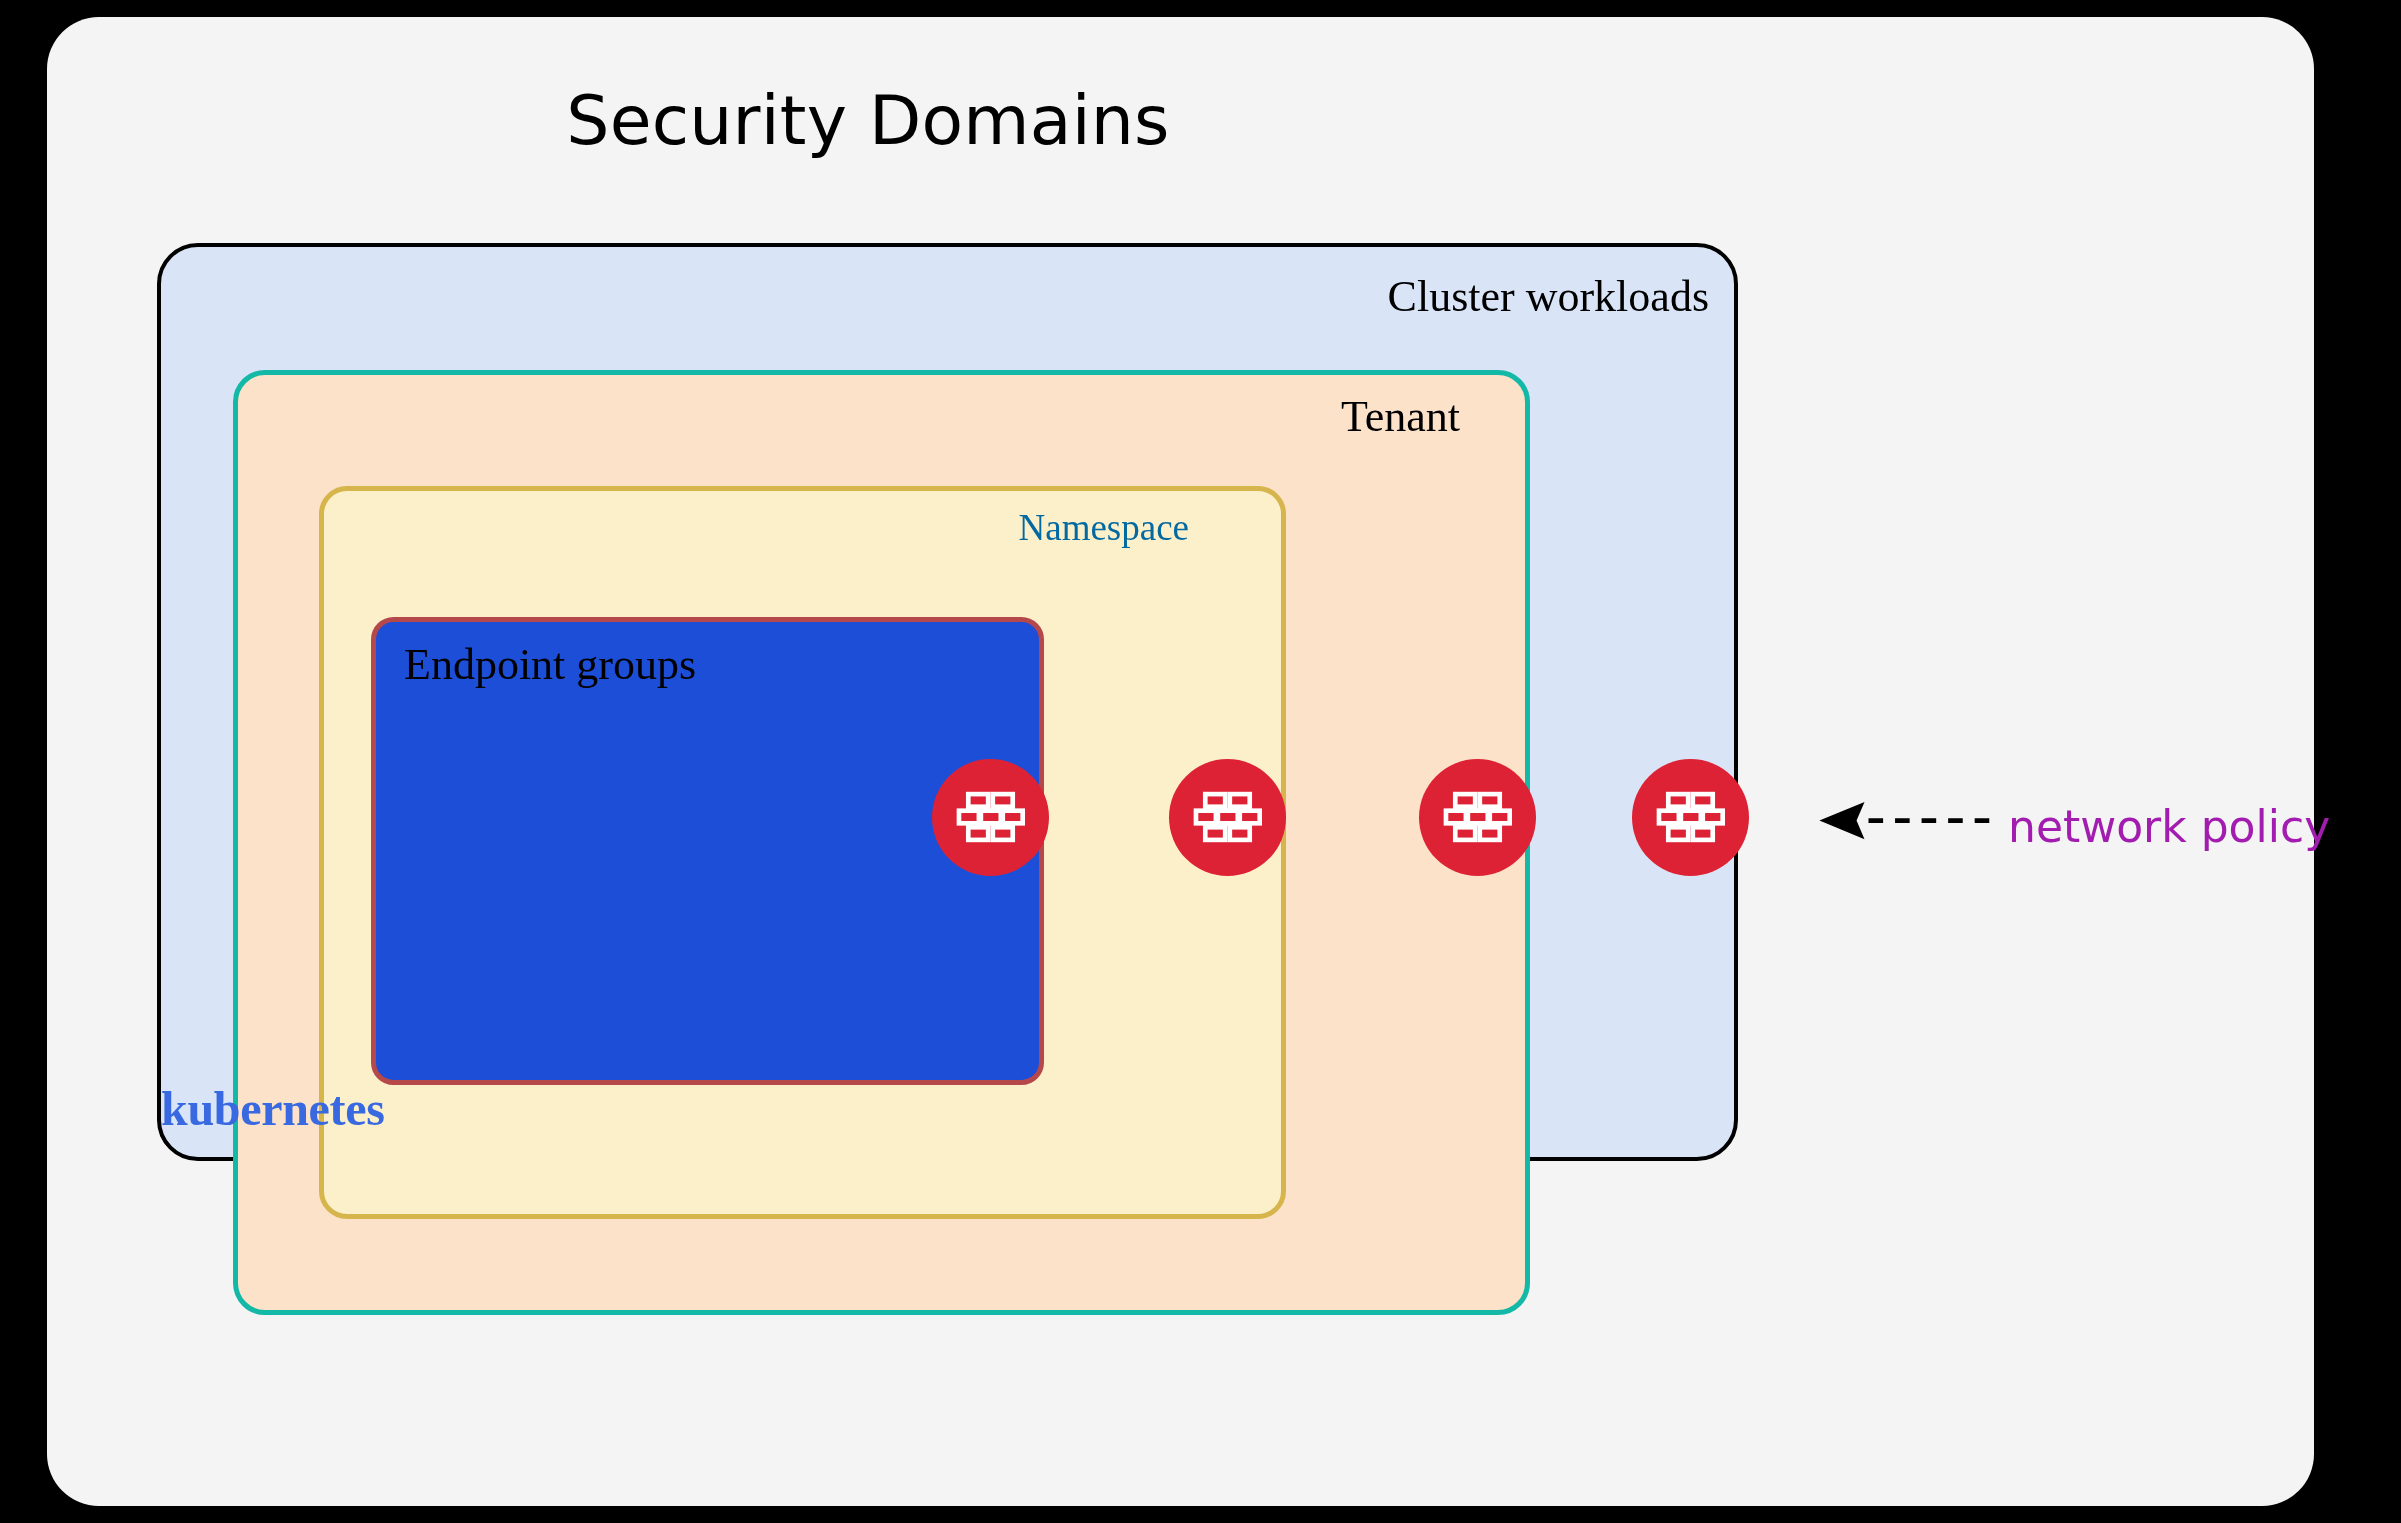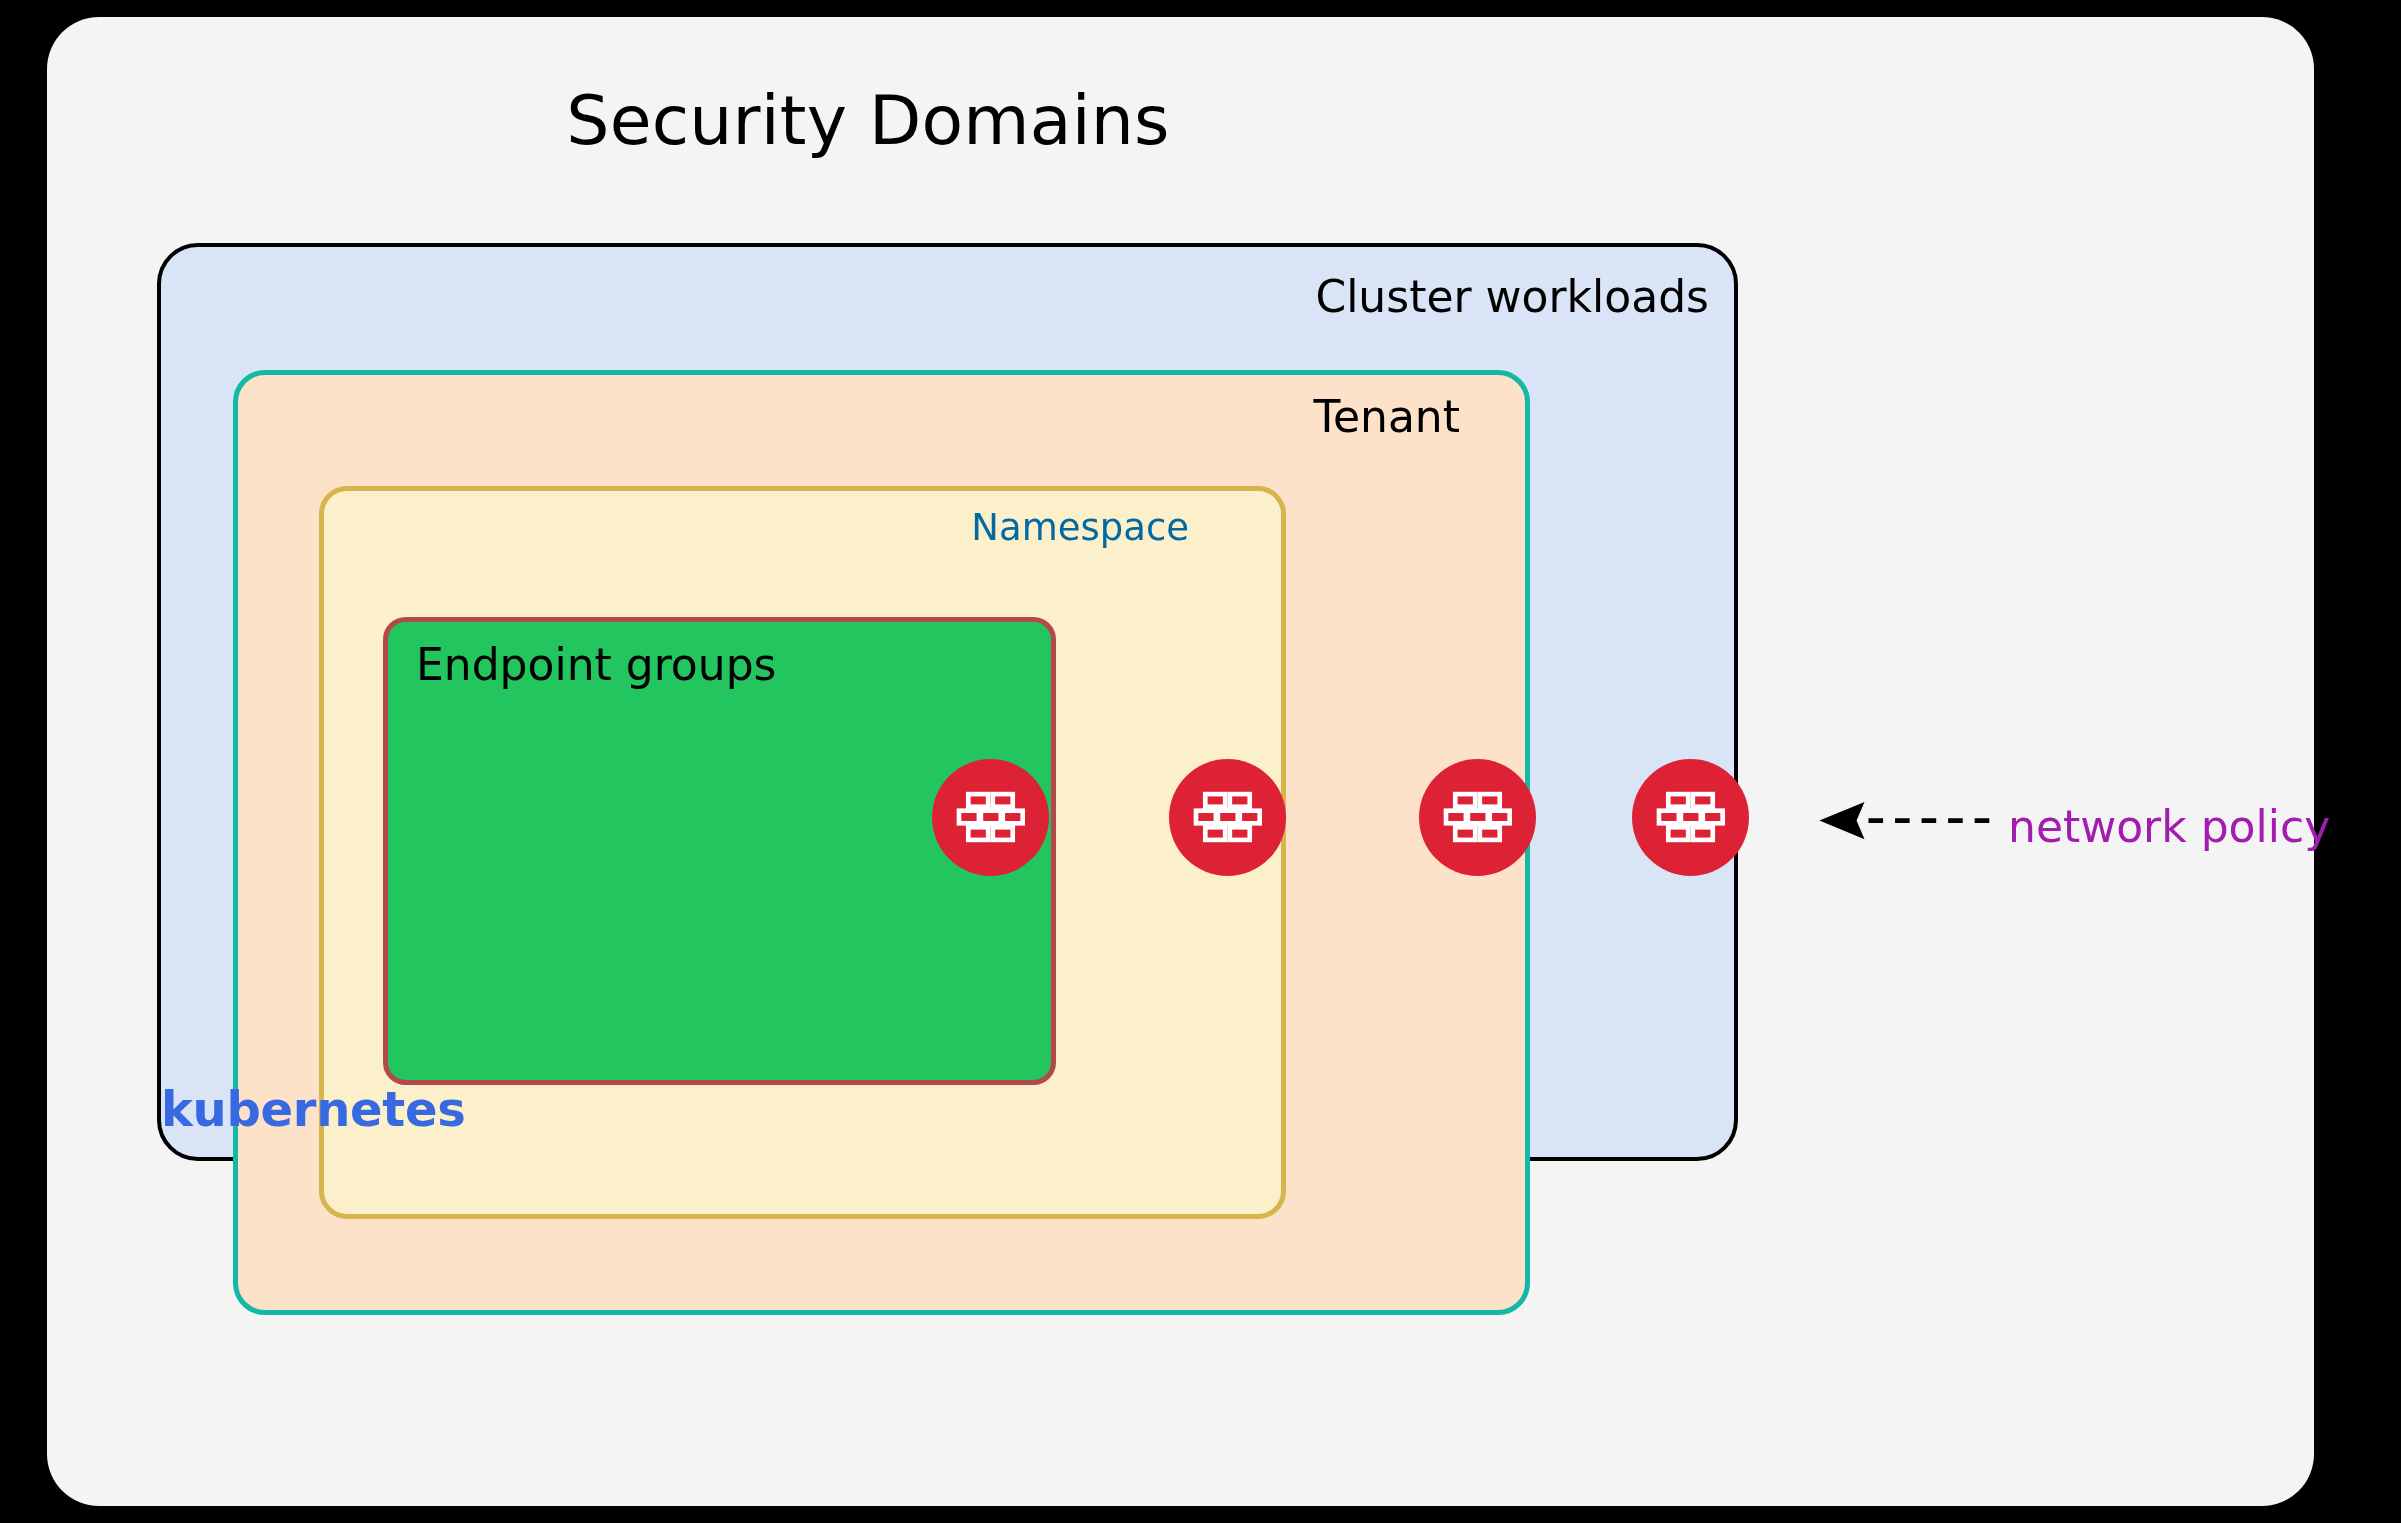--- a/index.html
+++ b/index.html
@@ -45,20 +45,21 @@
   .cluster-box {
     position: absolute;
     left: 110px;
     top: 226px;
     width: 1581px;
     height: 918px;
     background: #D9E5F7;
     border: 4.7px solid #000000;
     border-radius: 41px;
     box-sizing: border-box;
+    font-family: Liberation Serif, serif;
   }
   .cluster-title {
     position: absolute;
     right: 25px;
     top: 28px;
     font-size: 44px;
     color: #000000;
     line-height: 1;
     white-space: nowrap;
   }
@@ -114,25 +115,25 @@
     top: 18.6px;
     font-size: 37px;
     color: #0369a1;
     line-height: 1;
     white-space: nowrap;
   }
 
   
   .endpoint-box {
     position: absolute;
-    left: 59px;
+    left: 47px;
     top: 126px;
     width: 673px;
     height: 468px;
-    background: #22c55e;
+    background: #1d4ed8;
     border: 5.3px solid #B5484A;
     border-radius: 22.6px;
     box-sizing: border-box;
   }
   .endpoint-title {
     position: absolute;
     left: 28px;
     top: 21px;
     font-size: 44px;
     color: #000000;

